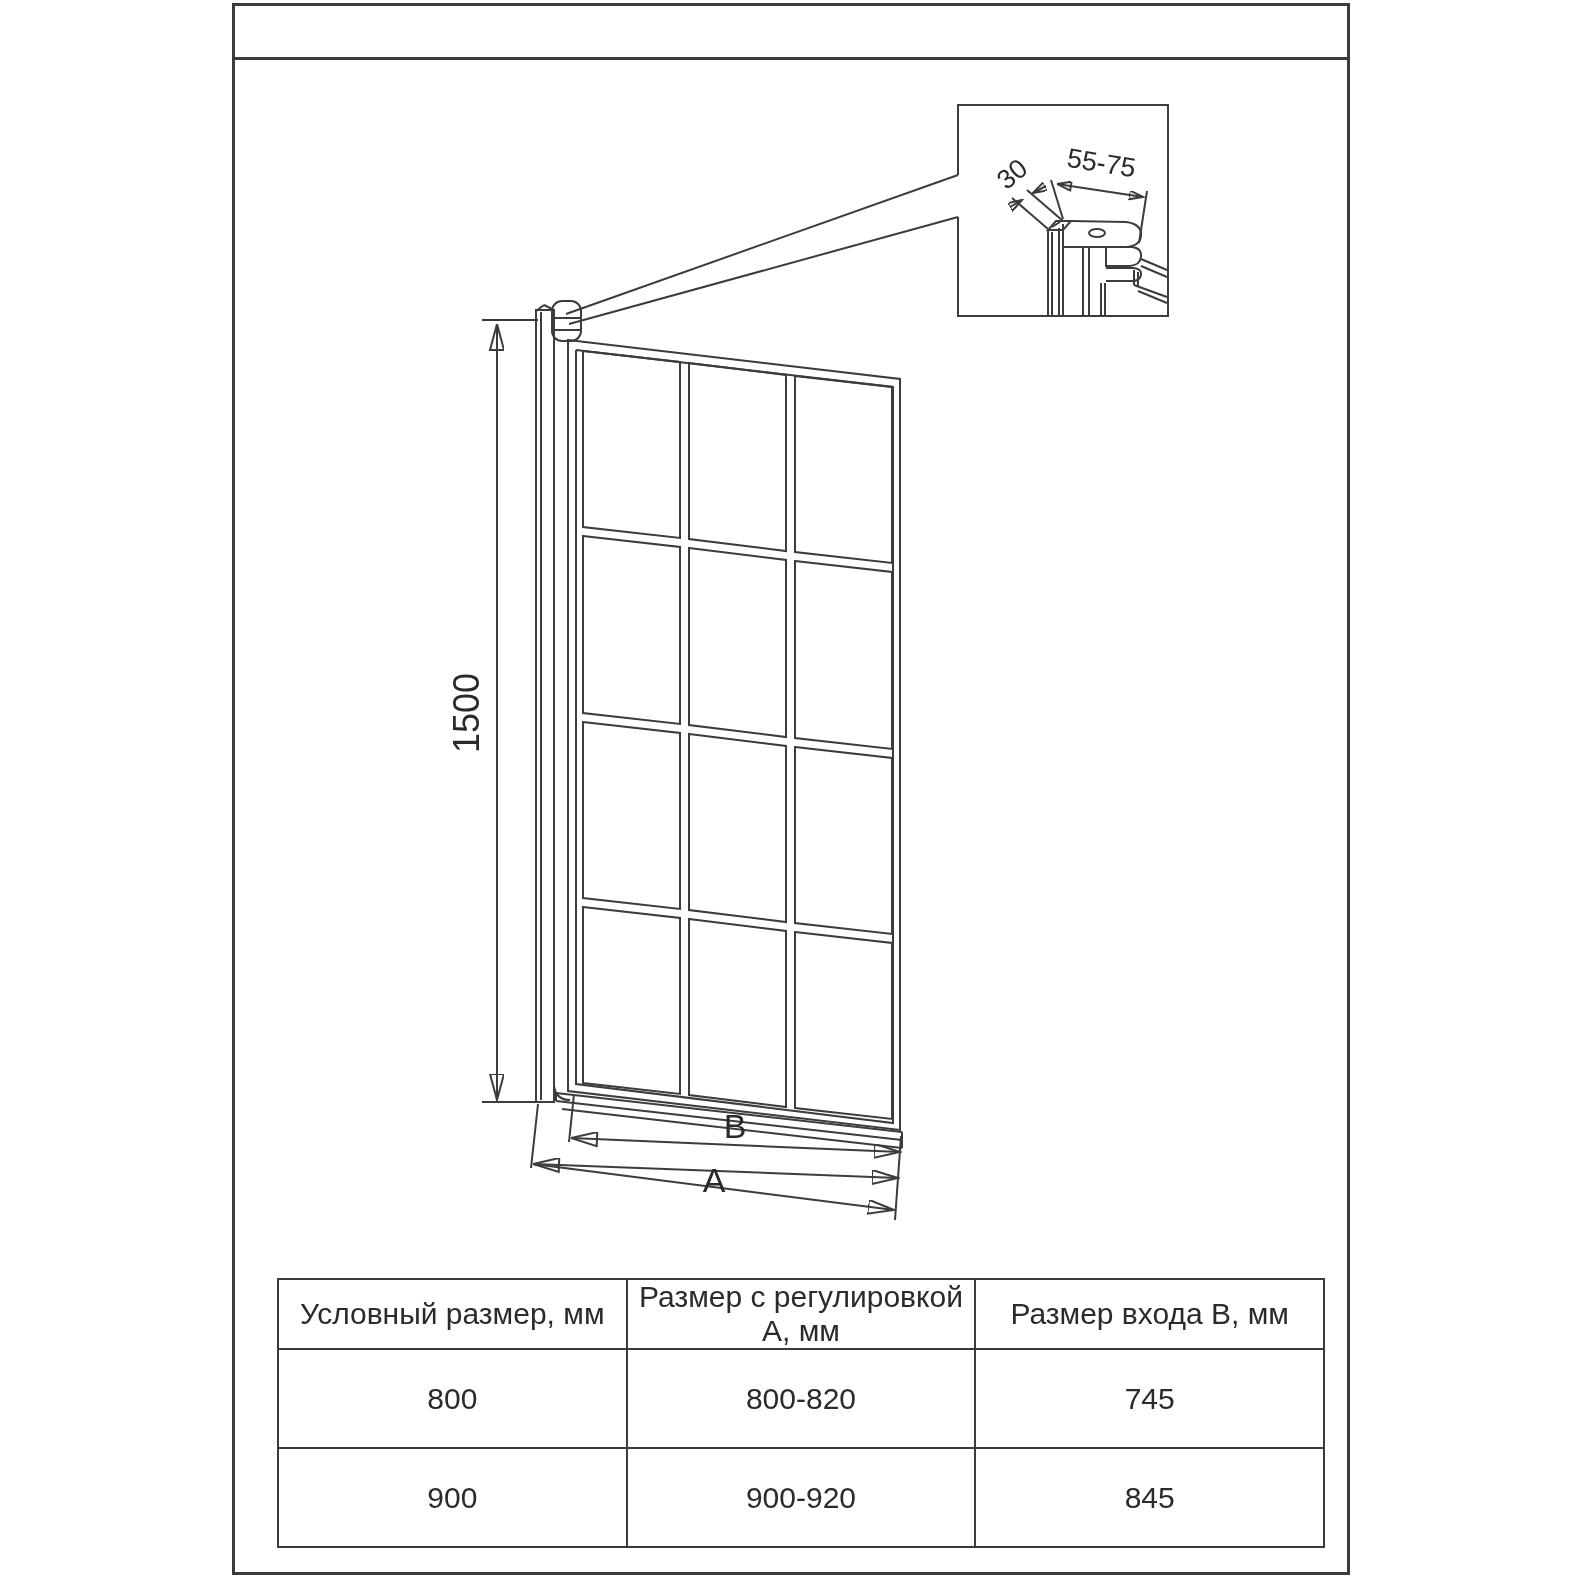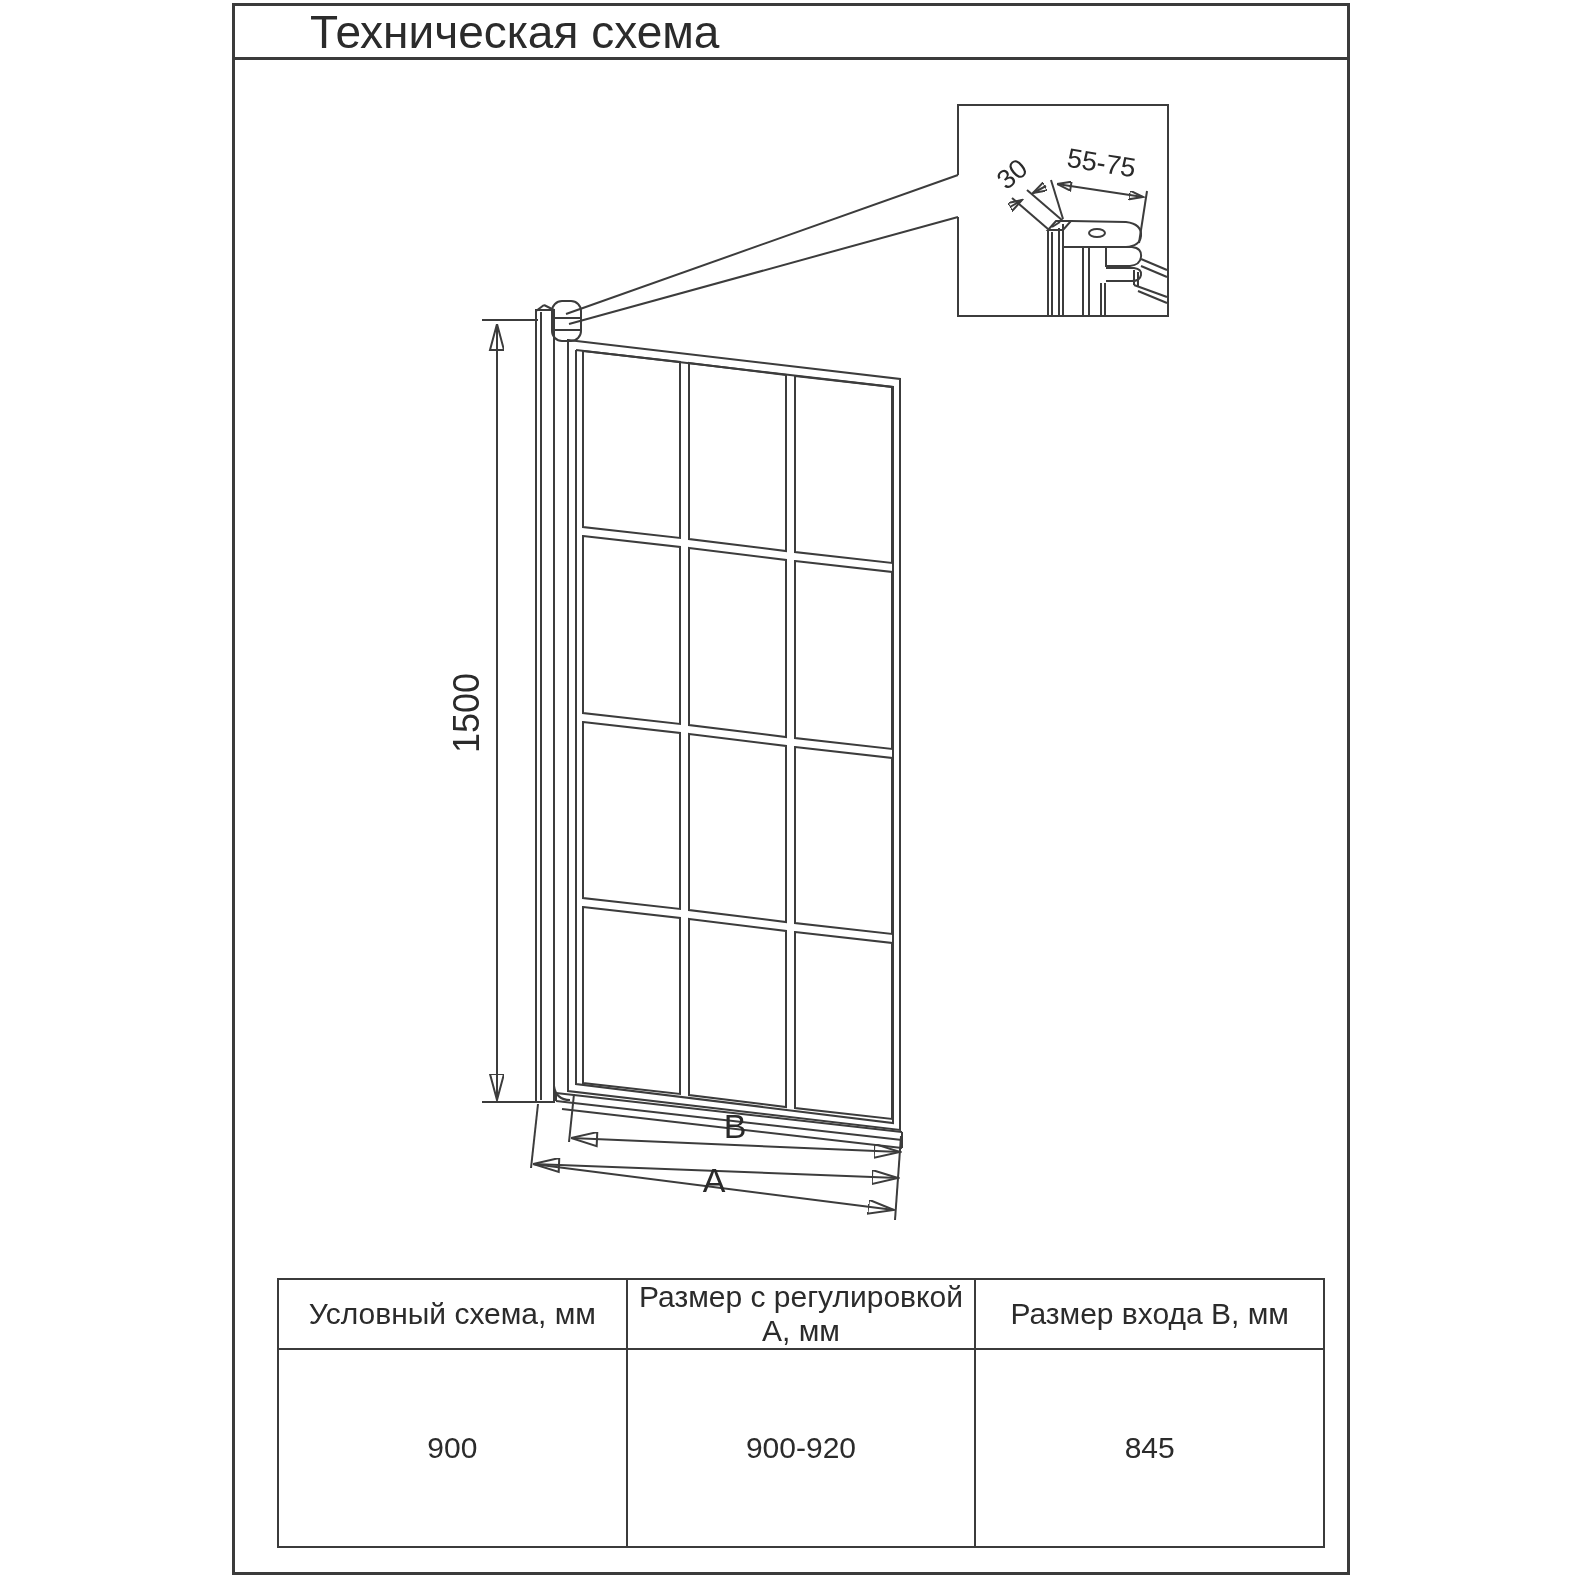--- a/index.html
+++ b/index.html
@@ -34,21 +34,20 @@
     border:2px solid #3b3b3b;font-weight:normal;padding:0;
   }
   table.sizes thead tr{height:66px;}
   table.sizes tbody tr{height:68px;}
 </style>
 </head>
 <body>
 
 <div class="frame">
   <div class="titlebar">
-    <span class="t-left">Техническая схема</span>
   </div>
 </div>
 
 <svg class="drawing" viewBox="0 0 1580 1580">
   <defs>
     <marker id="ae" markerUnits="userSpaceOnUse" markerWidth="28" markerHeight="16" refX="26" refY="7" orient="auto">
       <path d="M26,7 L0,0 L0,14 Z" fill="#222" stroke="none"></path>
     </marker>
     <marker id="as" markerUnits="userSpaceOnUse" markerWidth="28" markerHeight="16" refX="0" refY="7" orient="auto">
       <path d="M0,7 L26,0 L26,14 Z" fill="#222" stroke="none"></path>
@@ -165,25 +164,30 @@
     <line x1="1063" y1="219" x2="1051" y2="180"></line>
     <line x1="1139" y1="243" x2="1147" y2="191"></line>
     <line x1="1057" y1="184" x2="1143" y2="197" marker-start="url(#ass)" marker-end="url(#aes)"></line>
     <text transform="translate(1100,172) rotate(9)" text-anchor="middle" font-size="27">55-75</text>
   </g>
 </svg>
 
 <table class="sizes">
   <thead>
     <tr>
-      <th>Условный схема, мм</th>
+      <th>Условный размер, мм</th>
       <th>Размер с регулировкой А, мм</th>
       <th>Размер входа В, мм</th>
     </tr>
   </thead>
   <tbody>
+    <tr>
+      <td>800</td>
+      <td>800-820</td>
+      <td>745</td>
+    </tr>
     <tr>
       <td>900</td>
       <td>900-920</td>
       <td>845</td>
     </tr>
   </tbody>
 </table>
 
 </body></html>

